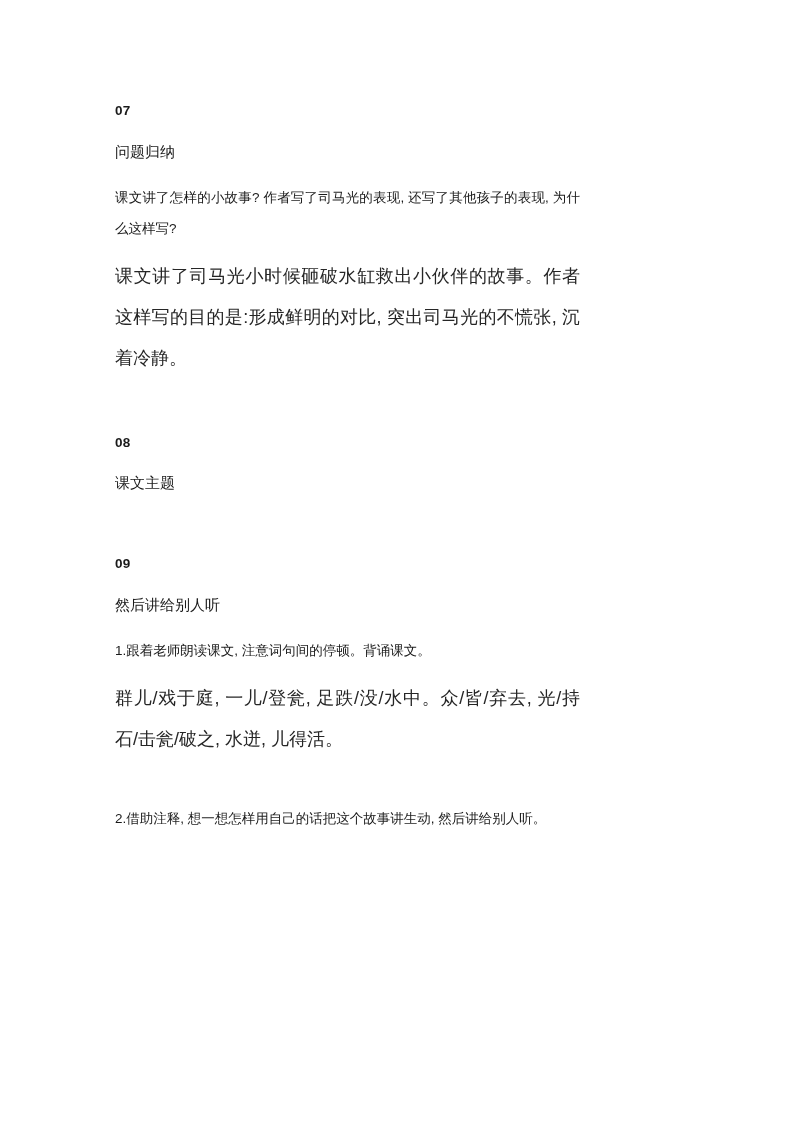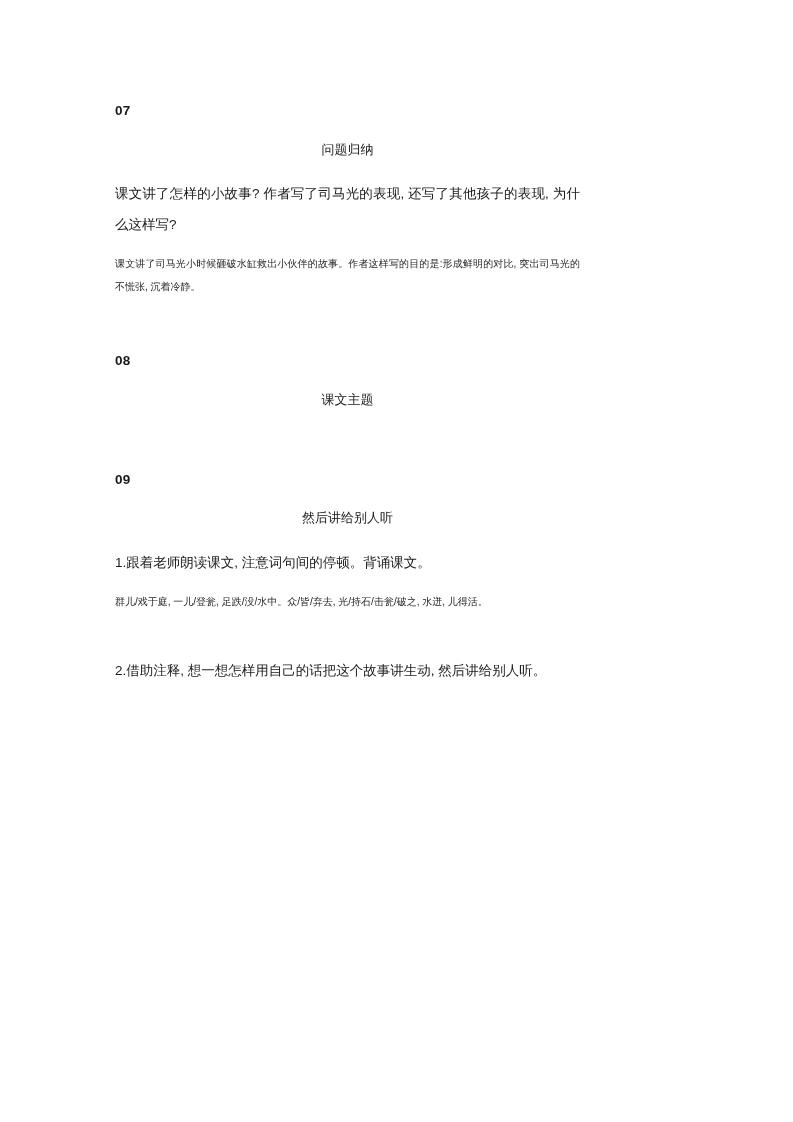--- a/index.html
+++ b/index.html
@@ -27,37 +27,36 @@
   }
   .sec-num {
     font-size: 13.5px;
     font-weight: bold;
     color: #1a1a1a;
     line-height: 1.6;
     margin: 0 0 18px 0;
     letter-spacing: 0.2px;
   }
   .sec-label {
-    font-size: 13px;
+    font-size: 15px;
     font-weight: normal;
     color: #1a1a1a;
     line-height: 1.6;
     margin: 0 0 18px 0;
-    text-align: center;
   }
   .q-bold {
     font-size: 13.5px;
     font-weight: normal;
     color: #1a1a1a;
     line-height: 2.3;
     margin: 0 0 12px 0;
     text-align: justify;
   }
   .para {
-    font-size: 10px;
+    font-size: 18px;
     font-weight: normal;
     color: #262626;
     line-height: 2.3;
     margin: 0 0 12px 0;
     text-align: justify;
   }
   .gap-lg { height: 40px; }
   .gap-md { height: 30px; }
 </style>
 </head>

